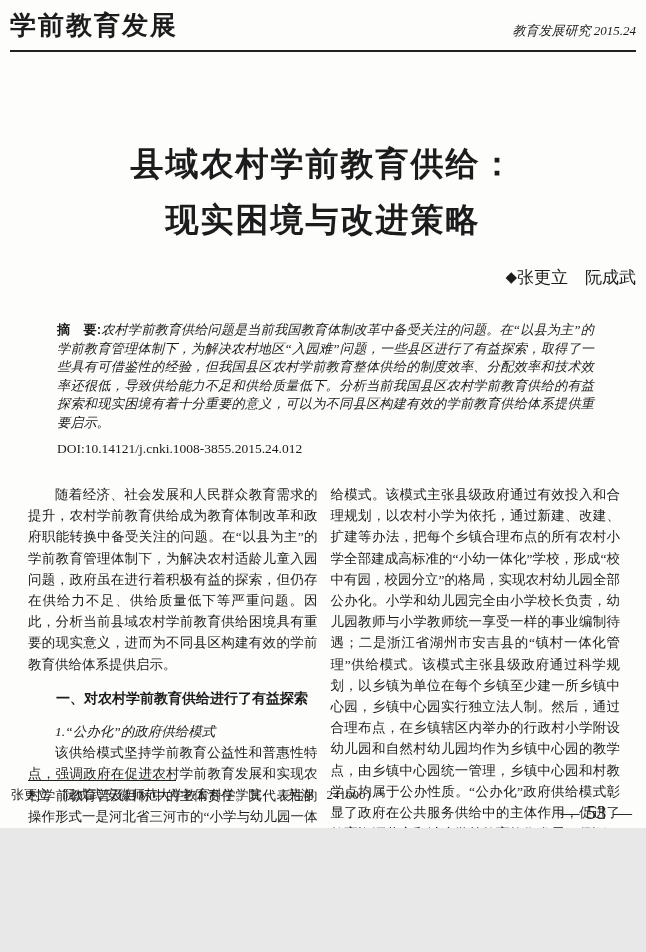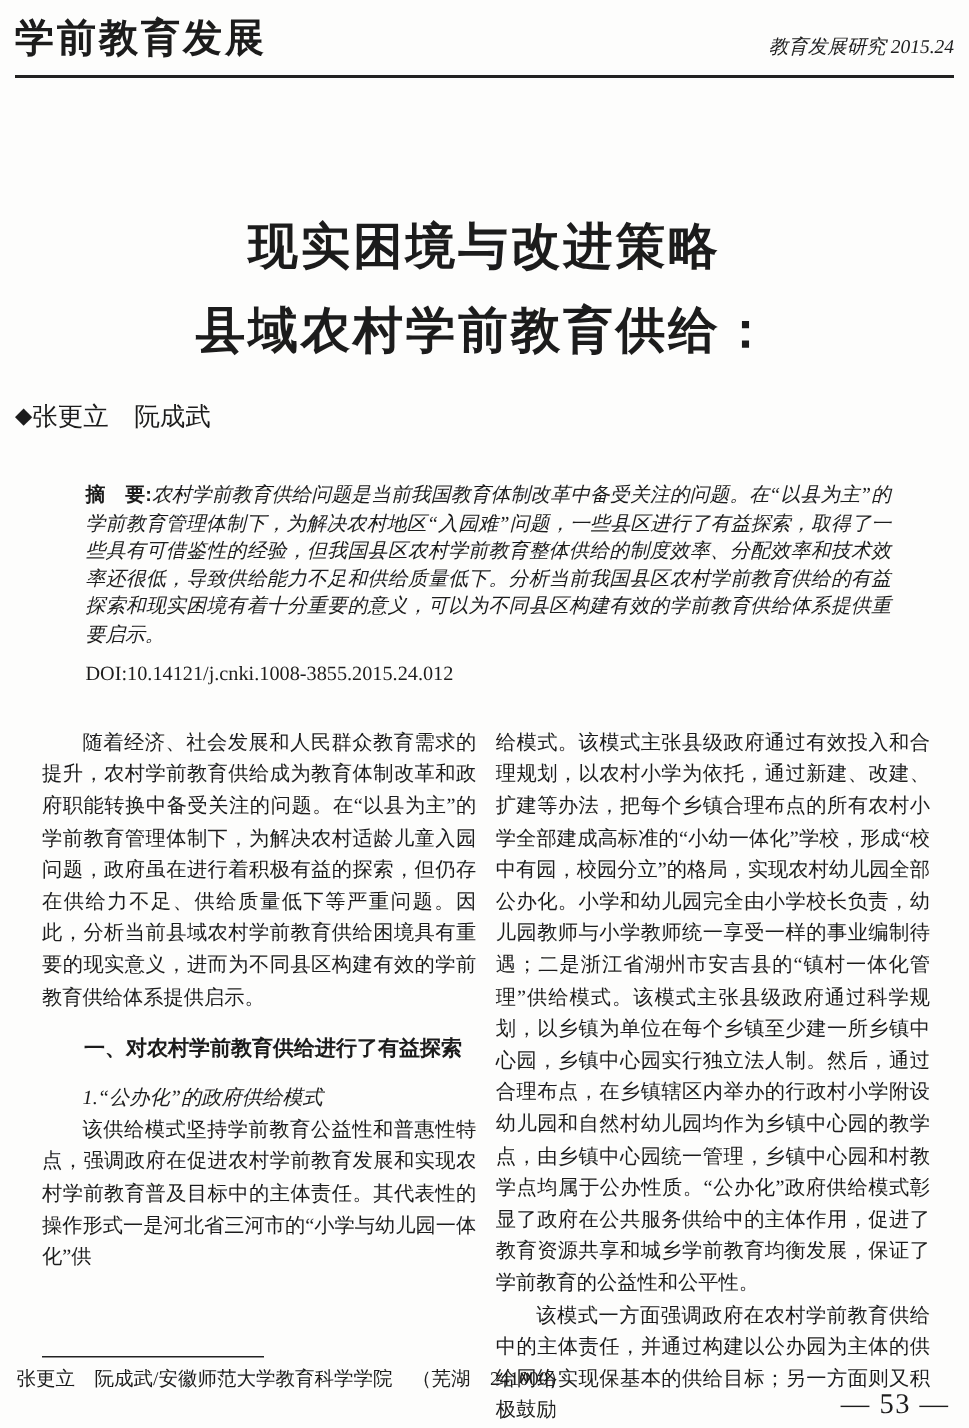--- a/index.html
+++ b/index.html
@@ -1,19 +1,19 @@
 <!DOCTYPE html>
 <html><head>
 <meta charset="utf-8">
 <style>
   html, body { margin: 0; padding: 0; background: #e8e8e8; }
   .page {
     position: relative;
     width: 646px;
-    height: 952px;
+    height: 828px;
     margin: 0 auto;
     background: #fdfdfc;
     color: #1c1c1c;
     box-sizing: border-box;
     padding: 6px 10px;
     overflow: hidden;
     font-family: "Liberation Serif", serif;
   }
 
   
@@ -46,21 +46,21 @@
     margin-top: 84px;
     text-align: center;
     font-family: "Liberation Sans", sans-serif;
     font-weight: bold;
     font-size: 33px;
     line-height: 56px;
     letter-spacing: 2px;
   }
   .authors-line {
     margin-top: 18px;
-    text-align: left;
+    text-align: right;
     font-family: "Liberation Sans", sans-serif;
     font-size: 17px;
   }
   .diamond { font-size: 15px; position: relative; top: -1px; }
 
   
   .meta-block {
     margin: 32px 42px 0 47px;
     font-size: 13.2px;
     line-height: 18.5px;
@@ -137,22 +137,22 @@
 
 <div class="page">
 
   <div class="header-row">
     <span class="journal-section">学前教育发展</span>
     <span class="journal-issue">教育发展研究 2015.24</span>
   </div>
   <hr class="header-rule">
 
   <div class="article-title">
+    <div>县域农村学前教育供给：</div>
     <div>现实困境与改进策略</div>
-    <div>县域农村学前教育供给：</div>
   </div>
 
   <div class="authors-line">
     <span class="diamond">◆</span><span>张更立　阮成武</span>
   </div>
 
   <div class="meta-block">
     <div class="kaiti">
       <span class="label">摘　要:</span><span>农村学前教育供给问题是当前我国教育体制改革中备受关注的问题。在“以县为主”的学前教育管理体制下，为解决农村地区“入园难”问题，一些县区进行了有益探索，取得了一些具有可借鉴性的经验，但我国县区农村学前教育整体供给的制度效率、分配效率和技术效率还很低，导致供给能力不足和供给质量低下。分析当前我国县区农村学前教育供给的有益探索和现实困境有着十分重要的意义，可以为不同县区构建有效的学前教育供给体系提供重要启示。</span>
     </div>

